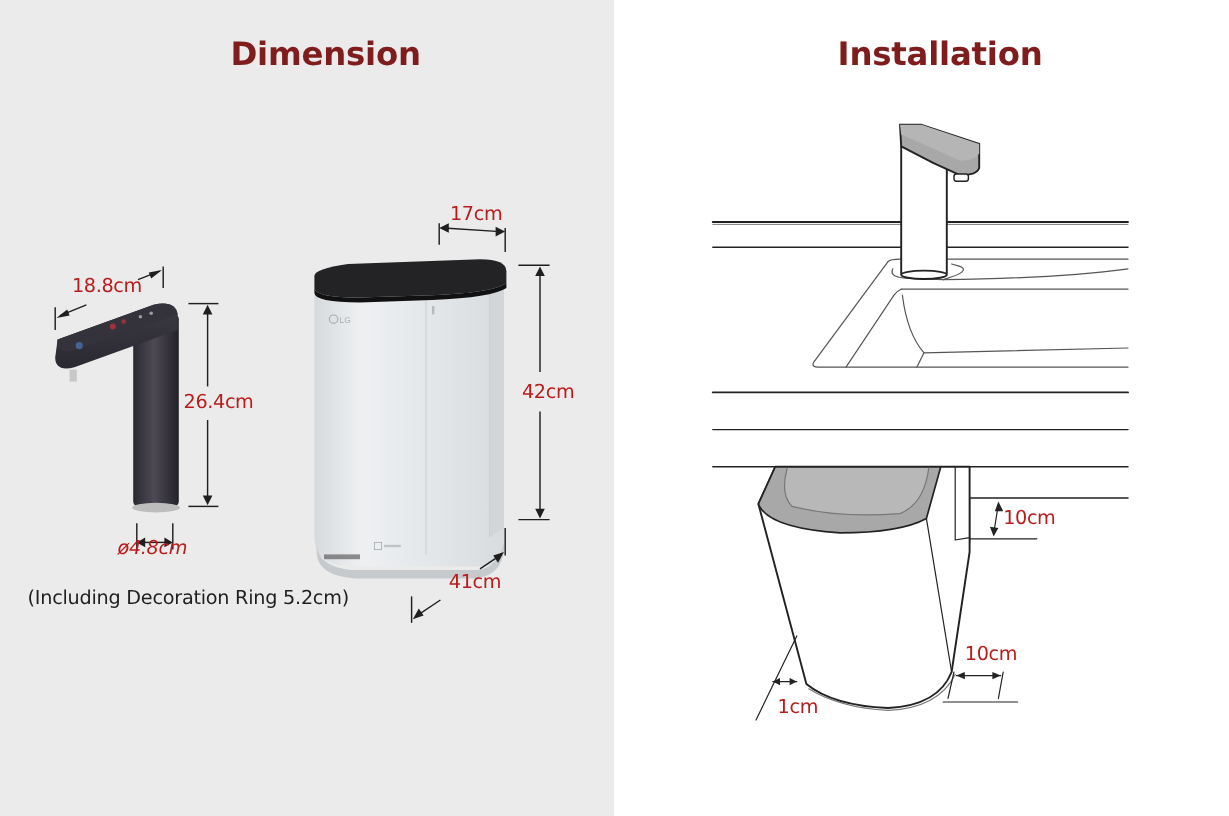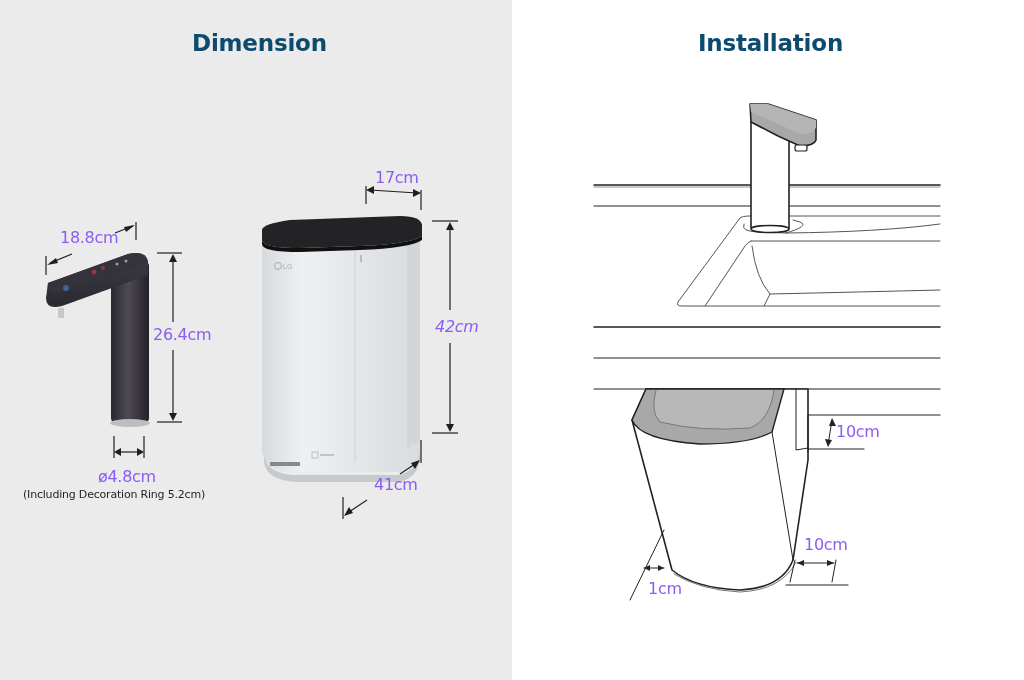--- a/index.html
+++ b/index.html
@@ -10,29 +10,29 @@
     }
     .panel-left {
       position: absolute; left: 0; top: 0; width: 512px; height: 680px;
       background: #ebebeb;
     }
     .panel-right {
       position: absolute; left: 512px; top: 0; width: 512px; height: 680px;
       background: #ffffff;
     }
     .heading {
-      position: absolute; top: 30px; font-size: 23px; font-weight: bold;
-      letter-spacing: -0.2px; color: #0c4a6e; white-space: nowrap; text-align: right;
+      position: absolute; top: 30px; font-size: 27px; font-weight: bold;
+      letter-spacing: -0.2px; color: #7f1d1d; white-space: nowrap; text-align: right;
     }
     .dim-label {
-      position: absolute; font-size: 16px; color: #8b5cf6; white-space: nowrap;
+      position: absolute; font-size: 16px; color: #b91c1c; white-space: nowrap;
       letter-spacing: -0.3px;
     }
     .dim-note {
-      position: absolute; font-size: 11px; color: #1f1f1f; white-space: nowrap;
+      position: absolute; font-size: 16px; color: #1f1f1f; white-space: nowrap;
       letter-spacing: -0.2px;
     }
     svg.art { position: absolute; left: 0; top: 0; }
   </style>
 </head>
 <body>
 
 <div class="panel-left">
   <div class="heading" style="left:192px;">Dimension</div>
 
@@ -143,24 +143,24 @@
       <line x1="343" y1="497" x2="343" y2="519"></line>
       <line x1="400" y1="474" x2="418" y2="462"></line>
       <polygon points="420,460 411,463 415,469" stroke="none"></polygon>
       <line x1="346" y1="514" x2="367" y2="500"></line>
       <polygon points="344,516 349,507 353,513" stroke="none"></polygon>
     </g>
   </svg>
 
   <div class="dim-label" style="left:60px; top:228px;">18.8cm</div>
   <div class="dim-label" style="left:153px; top:325px;">26.4cm</div>
-  <div class="dim-label" style="left:98px; top:467px;">ø4.8cm</div>
+  <div class="dim-label" style="left:98px; top:447px;font-style:italic;">ø4.8cm</div>
   <div class="dim-note" style="left:23px; top:488px;">(Including Decoration Ring 5.2cm)</div>
   <div class="dim-label" style="left:375px; top:168px;">17cm</div>
-  <div class="dim-label" style="left:435px; top:317px;font-style:italic;">42cm</div>
+  <div class="dim-label" style="left:435px; top:317px;">42cm</div>
   <div class="dim-label" style="left:374px; top:475px;">41cm</div>
 </div>
 
 <div class="panel-right">
   <div class="heading" style="left:186px;">Installation</div>
 
   <svg class="art" width="512" height="680" viewBox="512 0 512 680" fill="none" stroke="#222" stroke-linecap="round" stroke-linejoin="round">
 
     <g stroke-width="1.2">
       <line x1="594" y1="185" x2="940" y2="185" stroke-width="1.6"></line>

